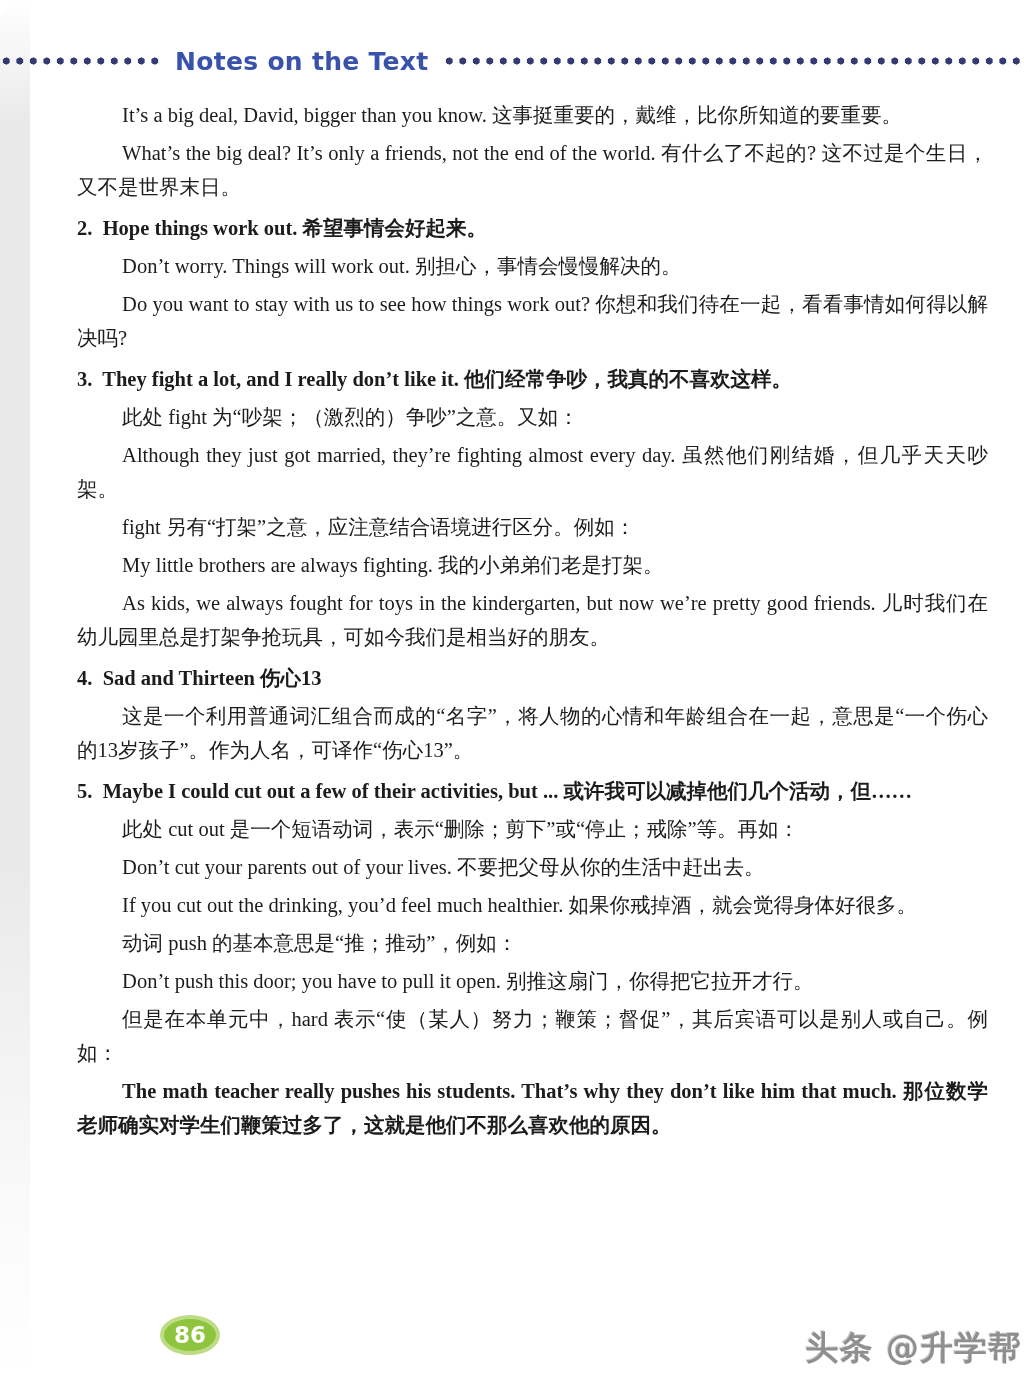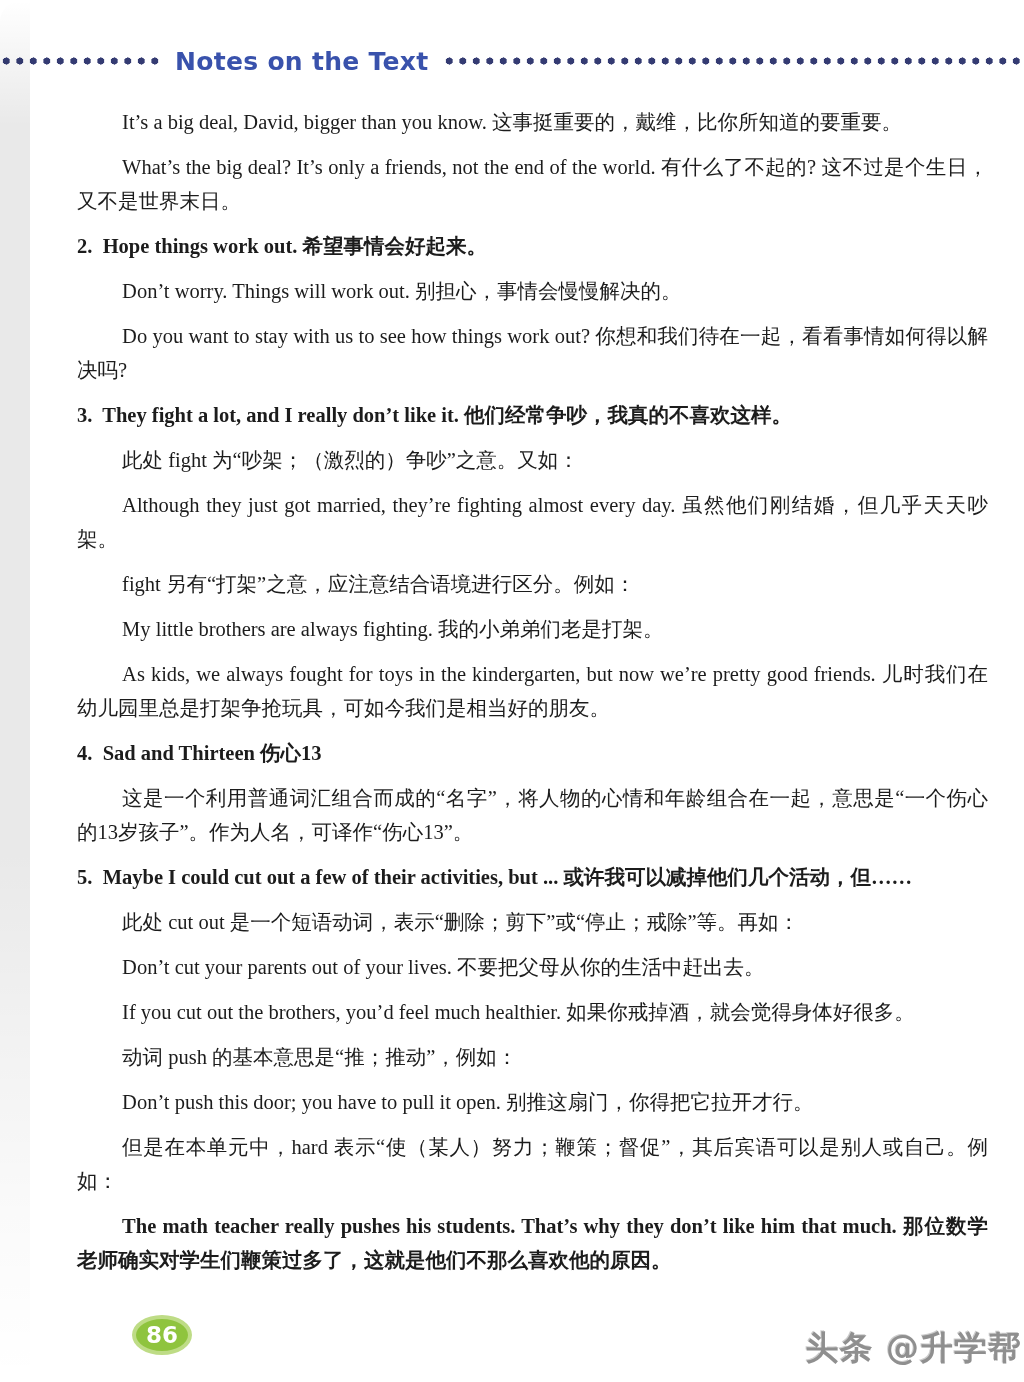--- a/index.html
+++ b/index.html
@@ -53,31 +53,31 @@
     color:var(--accent-blue);
     white-space:nowrap;
   }
   
   main.notes-body{
     padding:16px 36px 0 77px;
     font-size:20.5px;
     line-height:34px;
     text-align:justify;
   }
-  .blk{margin:11px 0;}
+  .blk{margin:4px 0;}
   .blk.body{text-indent:2.2em;}
   .blk.heading{
     font-weight:bold;
     text-indent:0;
     margin:7px 0 3px 0;
   }
   .blk.strong{font-weight:700;}
   
   .page-badge{
-    position:absolute;left:132px;top:1315px;
+    position:absolute;left:160px;top:1315px;
     width:52px;height:32px;
     background:var(--badge-green);
     border:4px solid var(--badge-ring);
     border-radius:50%;
     display:flex;align-items:center;justify-content:center;
     color:#ffffff;
     font-family:"DejaVu Sans","Liberation Sans",sans-serif;
     font-weight:bold;font-size:23px;
   }
   .watermark{
@@ -112,21 +112,21 @@
     <p class="blk body">此处 fight 为“吵架；（激烈的）争吵”之意。又如：</p>
     <p class="blk body">Although they just got married, they’re fighting almost every day. 虽然他们刚结婚，但几乎天天吵架。</p>
     <p class="blk body">fight 另有“打架”之意，应注意结合语境进行区分。例如：</p>
     <p class="blk body">My little brothers are always fighting. 我的小弟弟们老是打架。</p>
     <p class="blk body">As kids, we always fought for toys in the kindergarten, but now we’re pretty good friends. 儿时我们在幼儿园里总是打架争抢玩具，可如今我们是相当好的朋友。</p>
     <p class="blk heading">4.&nbsp; Sad and Thirteen 伤心13</p>
     <p class="blk body">这是一个利用普通词汇组合而成的“名字”，将人物的心情和年龄组合在一起，意思是“一个伤心的13岁孩子”。作为人名，可译作“伤心13”。</p>
     <p class="blk heading">5.&nbsp; Maybe I could cut out a few of their activities, but ... 或许我可以减掉他们几个活动，但……</p>
     <p class="blk body">此处 cut out 是一个短语动词，表示“删除；剪下”或“停止；戒除”等。再如：</p>
     <p class="blk body">Don’t cut your parents out of your lives. 不要把父母从你的生活中赶出去。</p>
-    <p class="blk body">If you cut out the brothers, you’d feel much healthier. 如果你戒掉酒，就会觉得身体好很多。</p>
+    <p class="blk body">If you cut out the drinking, you’d feel much healthier. 如果你戒掉酒，就会觉得身体好很多。</p>
     <p class="blk body">动词 push 的基本意思是“推；推动”，例如：</p>
     <p class="blk body">Don’t push this door; you have to pull it open. 别推这扇门，你得把它拉开才行。</p>
     <p class="blk body">但是在本单元中，hard 表示“使（某人）努力；鞭策；督促”，其后宾语可以是别人或自己。例如：</p>
     <p class="blk body strong">The math teacher really pushes his students. That’s why they don’t like him that much. 那位数学老师确实对学生们鞭策过多了，这就是他们不那么喜欢他的原因。</p>
   </main>
 
   <div class="page-badge">86</div>
   <div class="watermark">头条 @升学帮</div>
 </div>
 

